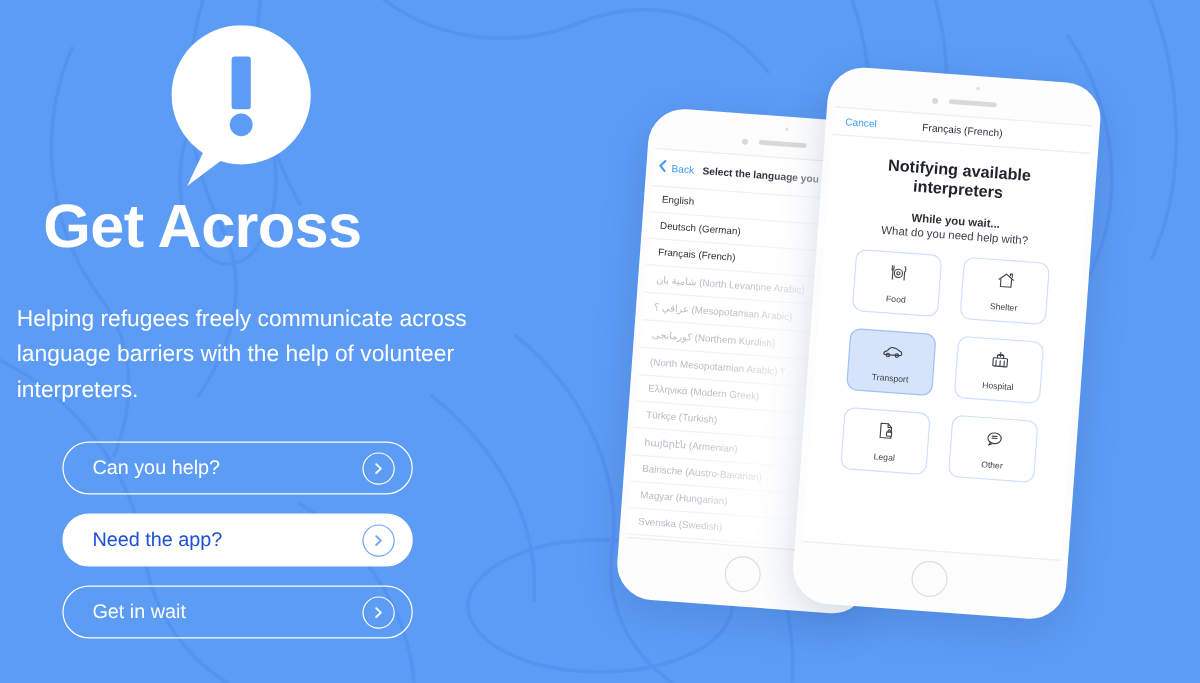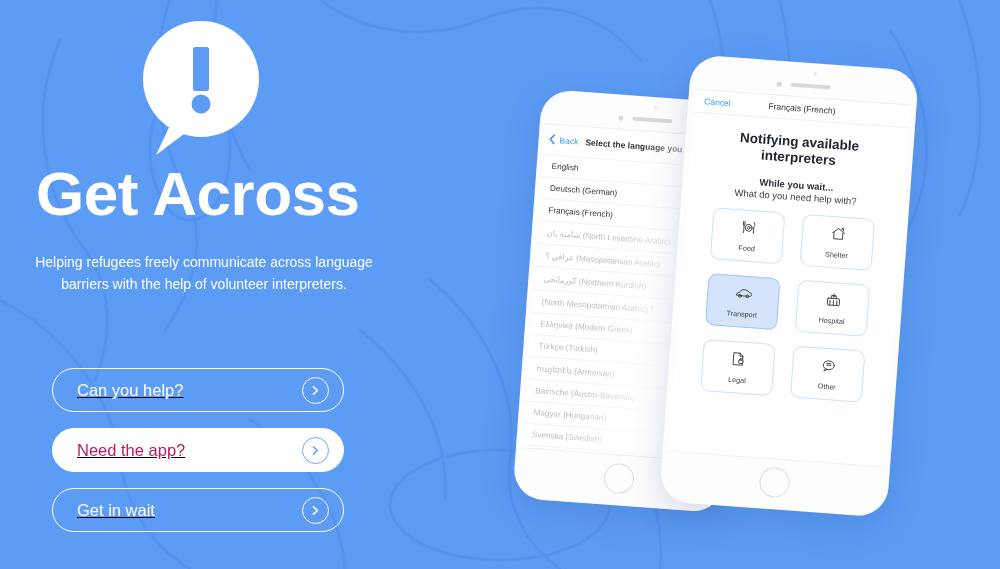--- a/index.html
+++ b/index.html
@@ -29,43 +29,42 @@
 
   .logo-mark {
     position: absolute;
     left: 134px; top: 21px;
     width: 134px; height: 134px;
   }
 
   .hero-title {
     position: absolute;
     left: 36px; top: 163px;
-    font-size: 62px;
+    font-size: 51px;
     font-weight: bold;
     color: #ffffff;
     letter-spacing: -0.5px;
     line-height: 1;
   }
 
   .hero-sub {
     position: absolute;
     left: 14px; top: 252px;
     width: 380px;
-    text-align: center;
+    text-align: left;
     color: #ffffff;
-    font-size: 14px;
+    font-size: 19px;
     line-height: 1.55;
     font-weight: 500;
   }
 
   .cta-list {
     position: absolute;
     left: 52px; top: 368px;
     width: 292px;
-    text-decoration: underline;
   }
   .cta {
     position: relative;
     display: flex;
     align-items: center;
     height: 44px;
     margin-bottom: 16px;
     border-radius: 22px;
     border: 1.6px solid #ffffff;
     padding: 0 14px 0 24px;
@@ -78,21 +77,21 @@
   .cta .cta-label {
     flex: 1;
     font-size: 16.5px;
     font-weight: 500;
     color: #ffffff;
   }
   .cta.filled {
     background: #ffffff;
     border-color: #ffffff;
   }
-  .cta.filled .cta-label { color: #be185d; }
+  .cta.filled .cta-label { color: #1d4ed8; }
   .chev-circle {
     width: 27px; height: 27px;
     border-radius: 50%;
     border: 1.6px solid #ffffff;
     display: flex;
     align-items: center;
     justify-content: center;
     flex: none;
   }
   .cta.filled .chev-circle { border-color: #6fa3f7; }

